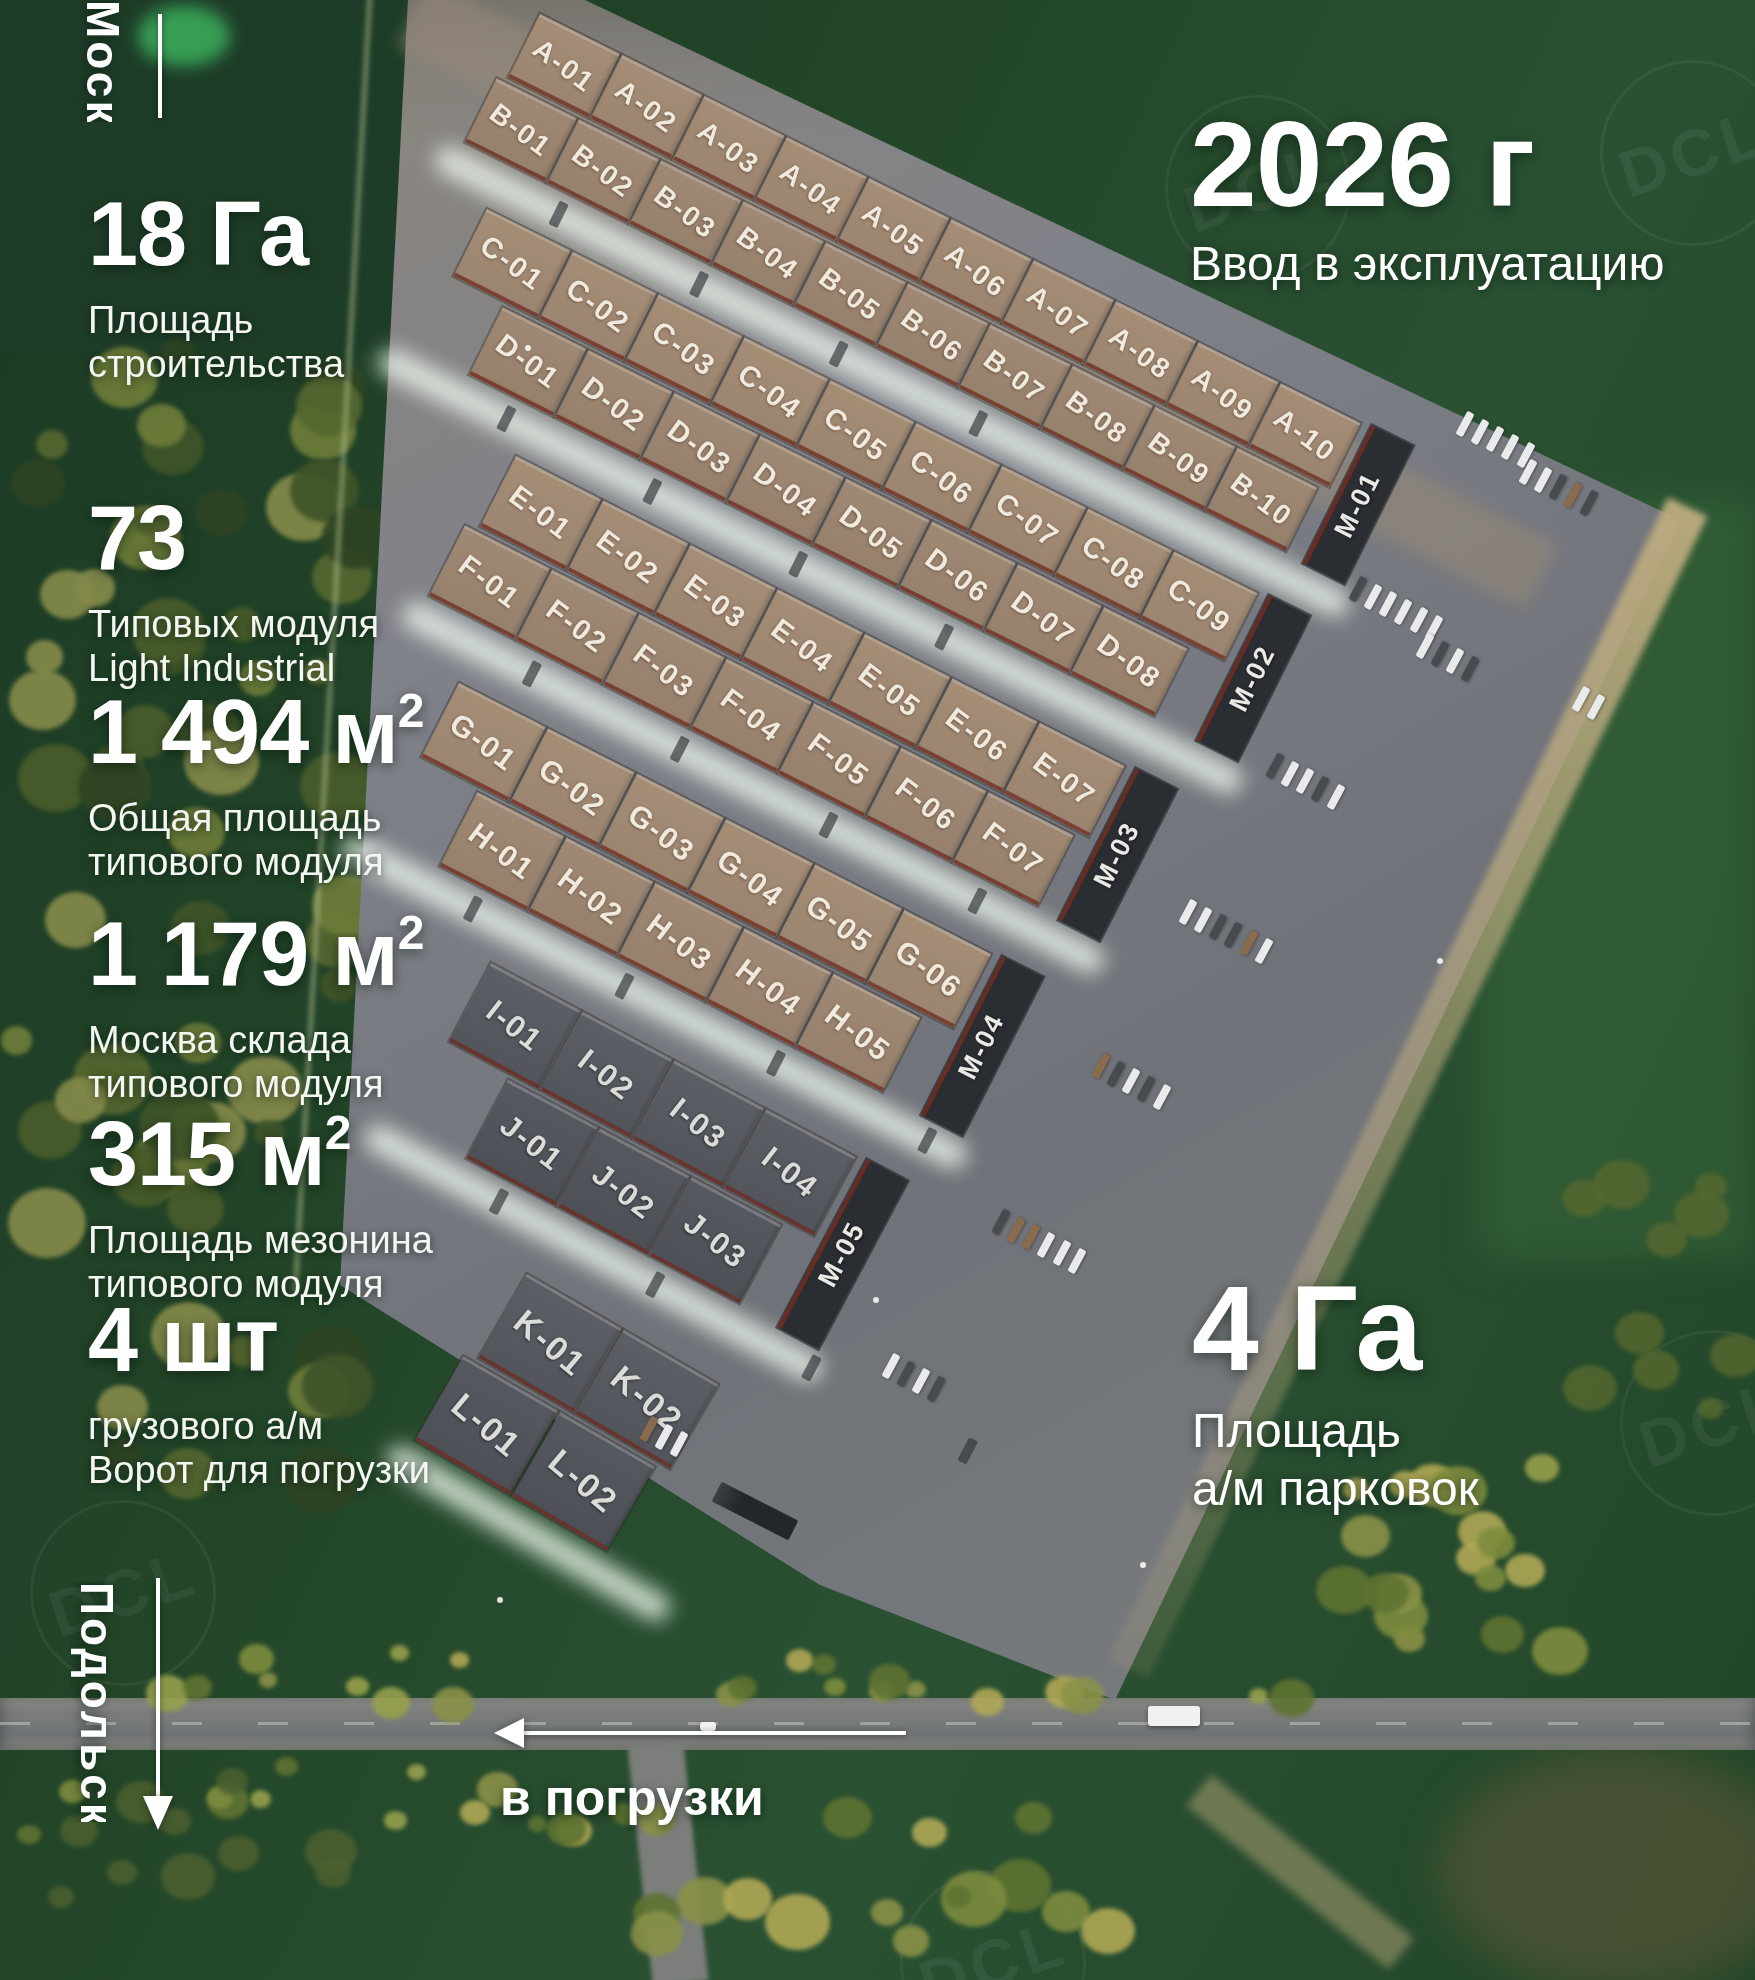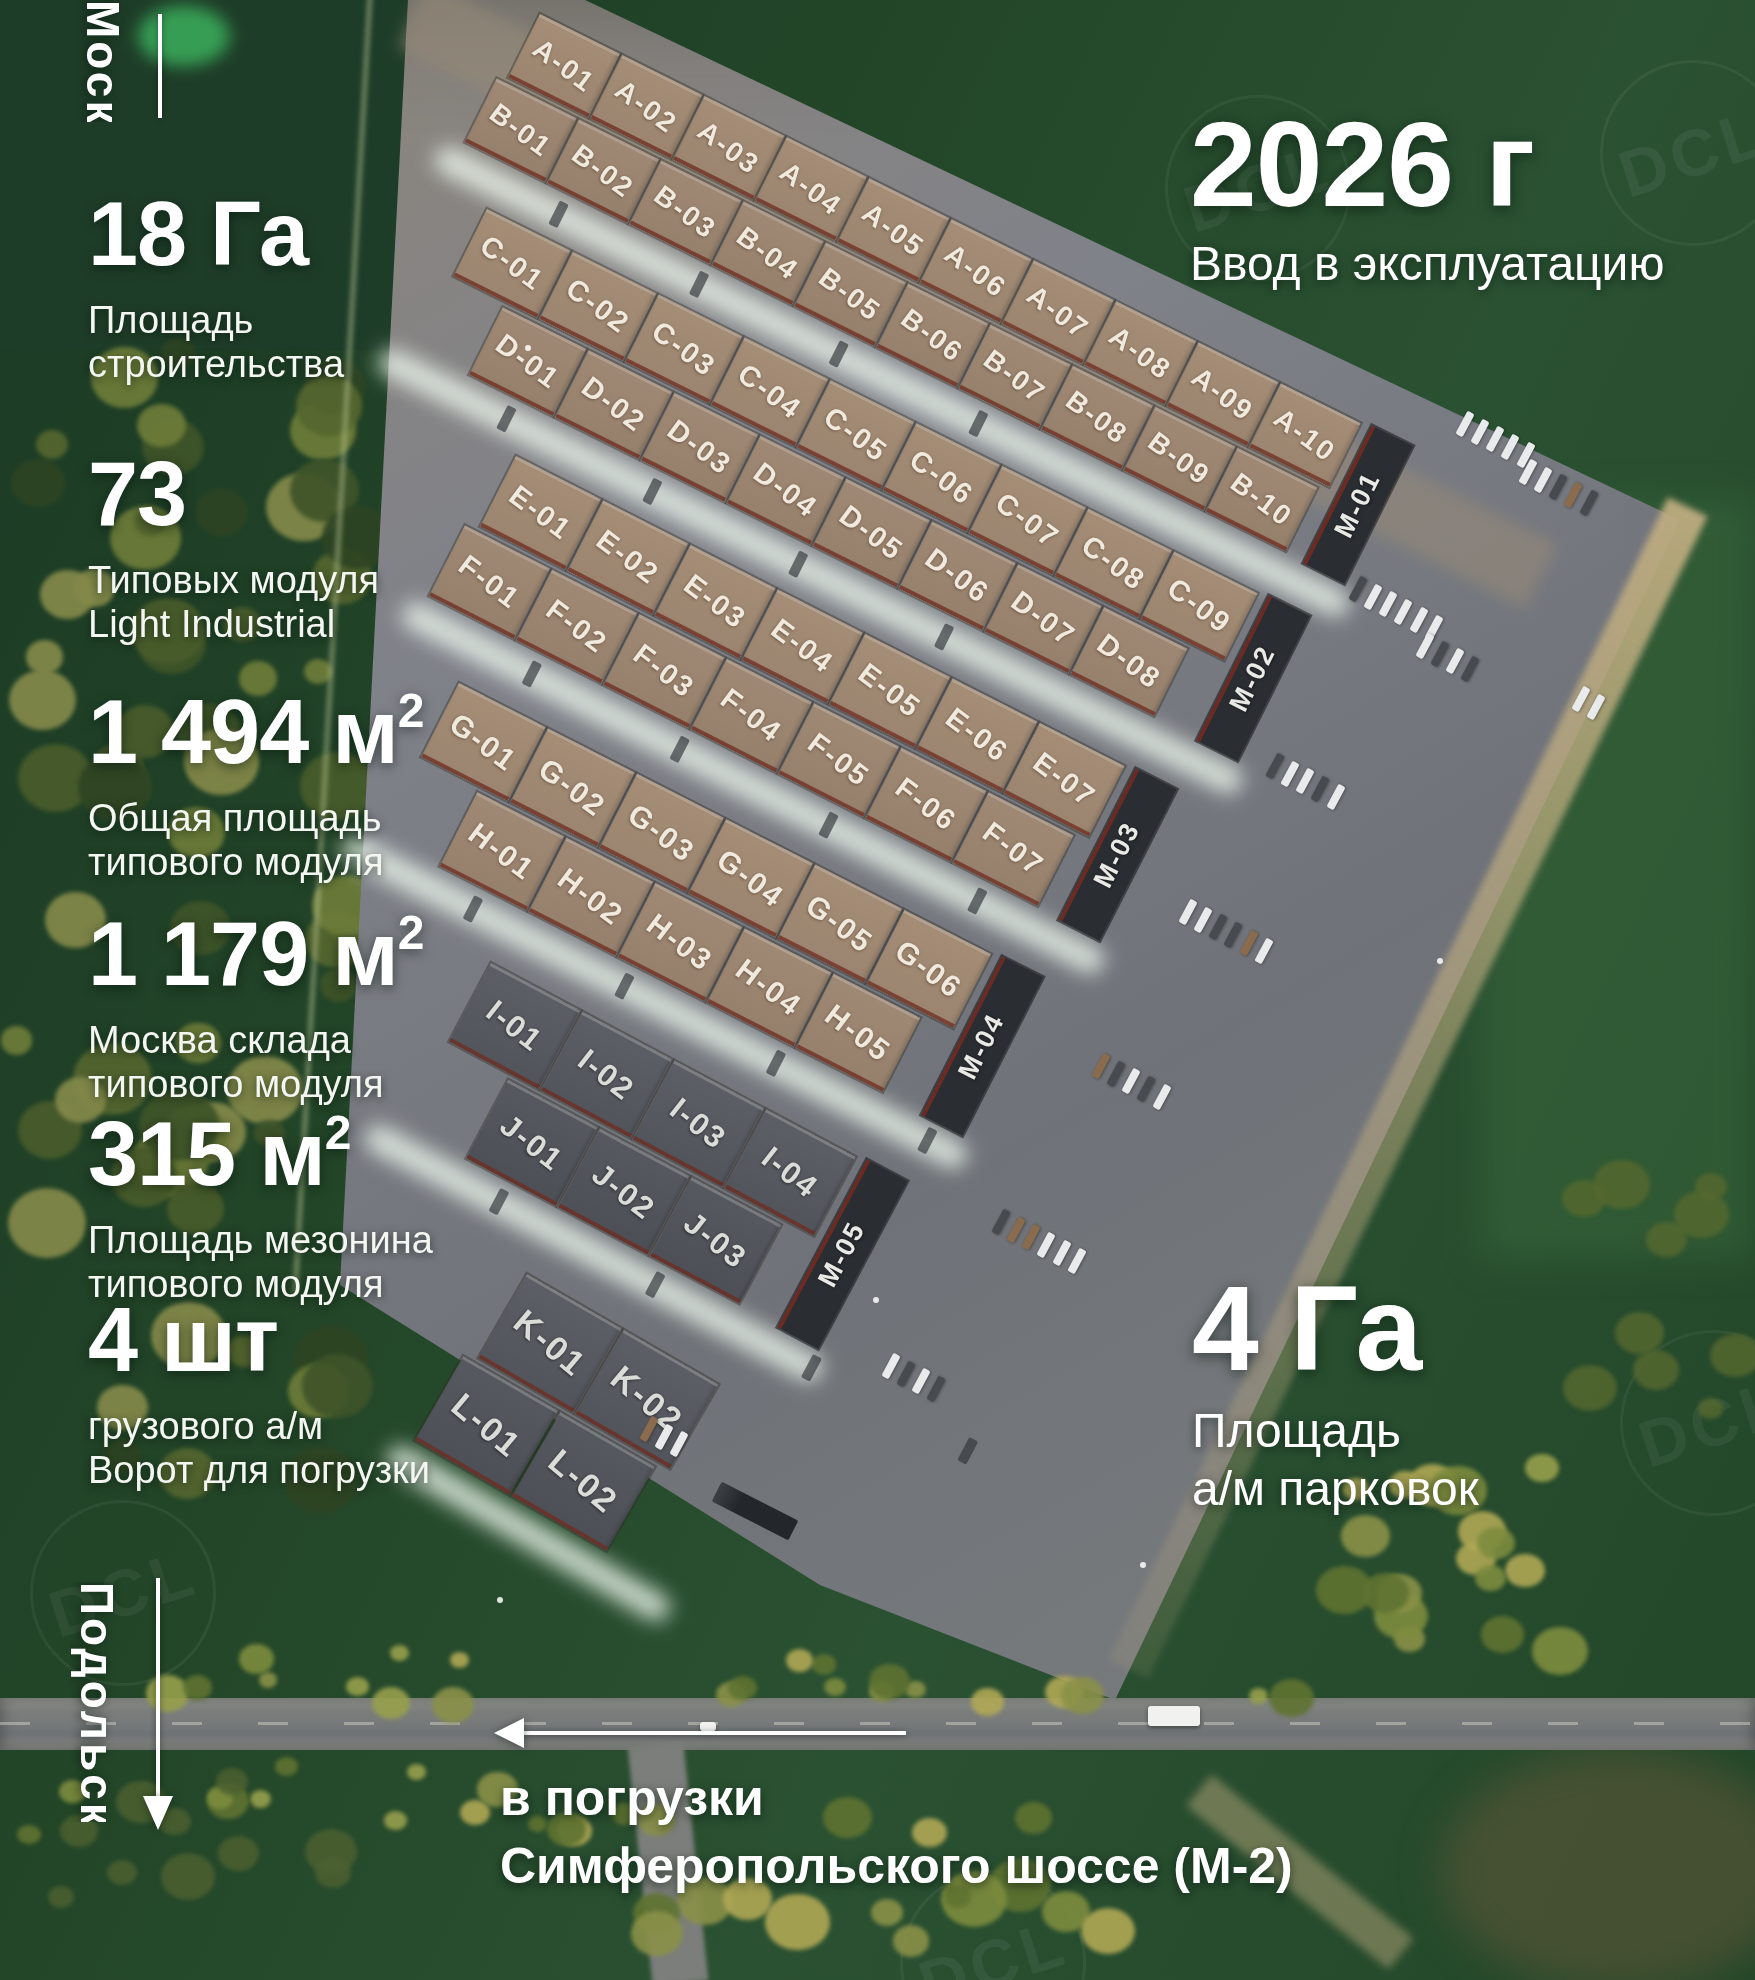--- a/index.html
+++ b/index.html
@@ -597,21 +597,21 @@
     </div>
 
   <div id="stats">
       <div class="stat" style="top: 192px;">
         <div class="stat-value">18 Га</div>
         <div class="stat-label">
           <div>Площадь</div>
           <div>строительства</div>
         </div>
       </div>
-      <div class="stat" style="top: 452px;">
+      <div class="stat" style="top: 496px;">
         <div class="stat-value">73</div>
         <div class="stat-label">
           <div>Типовых модуля</div>
           <div>Light Industrial</div>
         </div>
       </div>
       <div class="stat" style="top: 690px;">
         <div class="stat-value">1 494 м<span class="stat-sup">2</span></div>
         <div class="stat-label">
           <div>Общая площадь</div>
@@ -666,16 +666,15 @@
     <div class="aline" style="left:156px;top:1578px;width:4px;height:218px"></div>
     <div class="ahead-down" style="left:143px;top:1796px"></div>
   </div>
 
   <div>
     <div class="aline" style="left:520px;top:1731px;width:386px;height:4px"></div>
     <div class="ahead-left" style="left:494px;top:1718px"></div>
   </div>
   <div class="caption" style="left:500px;top:1768px">
     <div>в погрузки</div>
-    <div style="margin-top:8px">Симферопольского шоссе (М-2)</div>
   </div>
 
 </div>
 
 </body></html>

